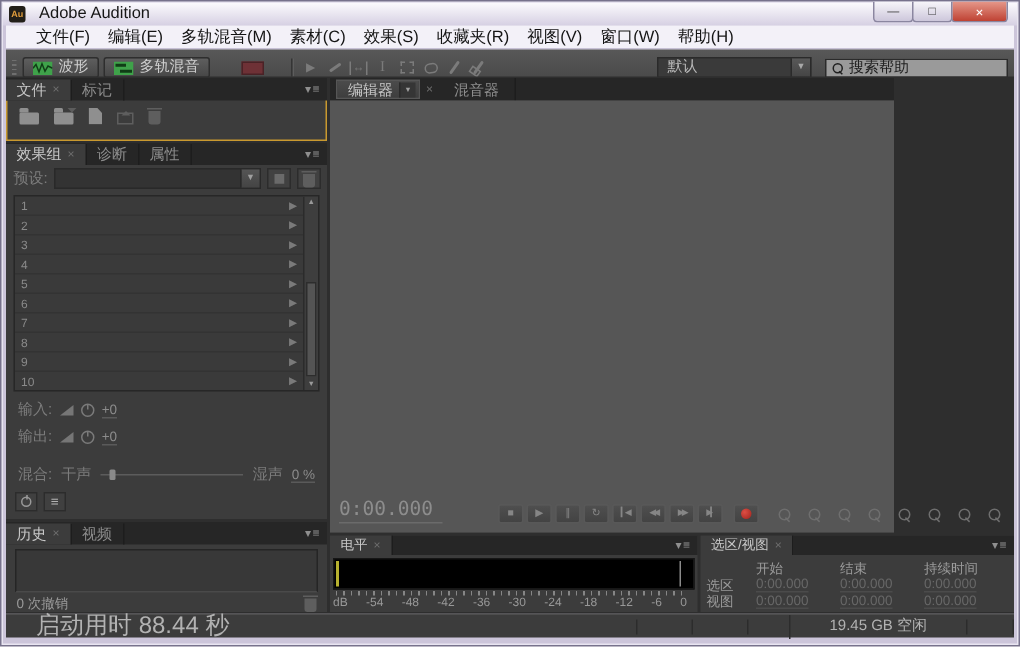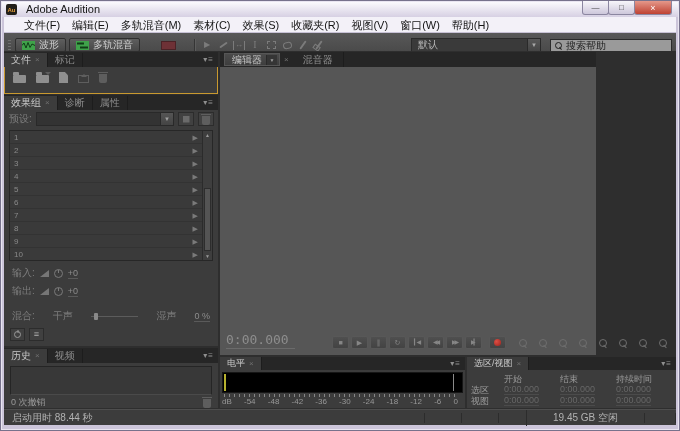--- a/index.html
+++ b/index.html
@@ -39,21 +39,21 @@
   .tool{width:16px;height:13px;display:flex;align-items:center;justify-content:center;color:#7b7b7b;font-size:9px}
   .tool .glyph{font-size:8px;line-height:8px}
   .t-razor{width:9px;height:2px;background:#7b7b7b;transform:rotate(-35deg);border-radius:1px}
   .t-slip{display:flex;align-items:center;height:9px;border-left:1px solid #7b7b7b;border-right:1px solid #7b7b7b;padding:0 1px;font-size:8px;line-height:8px}
   .t-ibeam{font-family:"Liberation Serif",serif;font-size:10px;line-height:10px}
   .t-marquee{width:9px;height:8px;border:1px dashed #7b7b7b}
   .t-lasso{width:9px;height:7px;border:1px solid #7b7b7b;border-radius:50%/60%;transform:rotate(-8deg)}
   .t-brush{width:2px;height:10px;background:#7b7b7b;transform:rotate(35deg);border-radius:1px}
   .t-heal{position:relative;width:2px;height:10px;background:#7b7b7b;transform:rotate(35deg);border-radius:1px}
   .t-heal::after{content:"";position:absolute;left:-3px;bottom:-1px;width:5px;height:3px;border:1px solid #7b7b7b}
-  .ws-dropdown{margin-left:auto;width:130px;height:14px;background:#3a3a3a;border:1px solid #2a2a2a;
+  .ws-dropdown{margin-left:auto;width:103px;height:14px;background:#3a3a3a;border:1px solid #2a2a2a;
     display:flex;}
   .ws-label{flex:1;font-size:10px;color:#b8b8b8;padding-left:6px;line-height:12px}
   .ws-arrow{width:13px;height:12px;background:linear-gradient(#585858,#454545);border-left:1px solid #2a2a2a;
     color:#a8a8a8;font-size:6px;display:flex;align-items:center;justify-content:center}
   .searchbox{width:122px;height:13px;background:#9a9a9a;border:1px solid #2b2b2b;margin:0 1px 0 9px;
     display:flex;align-items:center;gap:4px;padding:0 4px}
   .mag{position:relative;width:7px;height:7px;flex:0 0 auto}
   .mag::before{content:"";position:absolute;top:0;left:0;width:5px;height:5px;border:1px solid #202020;border-radius:50%}
   .mag::after{content:"";position:absolute;right:0;bottom:0;width:3px;height:1px;background:#202020;transform:rotate(45deg)}
   .search-text{font-size:10px;color:#1e1e1e;line-height:11px}
@@ -100,21 +100,21 @@
   .sb-arrow{position:absolute;left:0;right:0;height:8px;display:flex;align-items:center;justify-content:center;
     font-size:5px;color:#9a9a9a;line-height:5px}
   .sb-arrow.down{bottom:0}.sb-arrow.up{top:0}
   .sb-thumb{position:absolute;left:1px;right:1px;top:44%;bottom:9px;background:#545454;border:1px solid #2d2d2d}
   .io-row{display:flex;align-items:center;gap:5px;margin:6px 8px 0 8px;height:12px}
   .io-label{font-size:10px;color:#7c7c7c;white-space:nowrap}
   .i-ramp{width:0;height:0;border-bottom:7px solid #767676;border-left:9px solid transparent}
   .i-knob{position:relative;width:9px;height:9px;border:1px solid #7a7a7a;border-radius:50%}
   .i-knob::after{content:"";position:absolute;left:50%;top:0;width:1px;height:3px;background:#7a7a7a}
   .hot{font-size:9px;color:#8c8c8c;border-bottom:1px solid #5a5a5a;line-height:10px}
-  .mix-row{display:flex;align-items:center;gap:18px;margin:14px 8px 0 8px;height:10px}
+  .mix-row{display:flex;align-items:center;gap:6px;margin:14px 8px 0 8px;height:10px}
   .mix-slider{flex:1;position:relative;height:9px}
   .mix-slider::before{content:"";position:absolute;left:0;right:0;top:4px;height:1px;background:#5c5c5c}
   .mix-thumb{position:absolute;left:7%;top:1px;width:4px;height:7px;background:#8a8a8a;border-radius:1px}
   .fx-footer{display:flex;align-items:center;gap:4px;margin:7px 0 0 6px}
   .sq-btn{width:15px;height:13px;background:#404040;border:1px solid #2c2c2c;display:flex;align-items:center;justify-content:center;color:#b2b2b2;font-size:9px;line-height:9px}
   .i-power{position:relative;width:7px;height:7px;border:1px solid #9a9a9a;border-radius:50%}
   .i-power::after{content:"";position:absolute;left:50%;top:-2px;width:1px;height:3px;background:#9a9a9a;transform:translateX(-50%)}
 
   
   .panel.history{left:0;top:297px;width:214px;height:60px}
@@ -161,21 +161,21 @@
   .panel.selview{left:463px;top:306px;width:209px;height:51px}
   .svgrid{position:absolute;top:16px;left:4px;right:2px}
   .sv-row{display:grid;grid-template-columns:33px 56px 56px 58px;height:11px;align-items:center}
   .sv-h{font-size:9px;color:#9b9b9b;line-height:10px}
   .sv-label{font-size:9px;color:#9b9b9b;line-height:10px}
   .sv-val{font-size:9px;color:#676767;line-height:10px;border-bottom:1px solid #4b4b4b;width:fit-content}
 
   
   .statusbar{position:absolute;left:4px;right:4px;bottom:6px;height:16px;background:#3c3c3c;
     border-top:1px solid #4e4e4e;display:flex;align-items:center}
-  .sb-left{font-size:10px;color:#b2b2b2;padding-left:8px;line-height:12px}
+  .sb-left{font-size:16px;color:#b2b2b2;padding-left:20px;line-height:12px}
   .sb-spring{flex:1}
   .sb-cell{height:10px;border-left:1px solid #2c2c2c;align-self:center}
   .sb-cell.c1{width:37px}.sb-cell.c2{width:37px}.sb-cell.c3{width:28px}
   .sb-gb{width:118px;height:16px;border-left:1px solid #2c2c2c;display:flex;align-items:center;justify-content:center;
     font-size:10px;color:#b2b2b2;line-height:12px}
   .sb-cell.c4{width:32px;border-right:1px solid #2c2c2c}
 </style>
 </head>
 <body>
 

